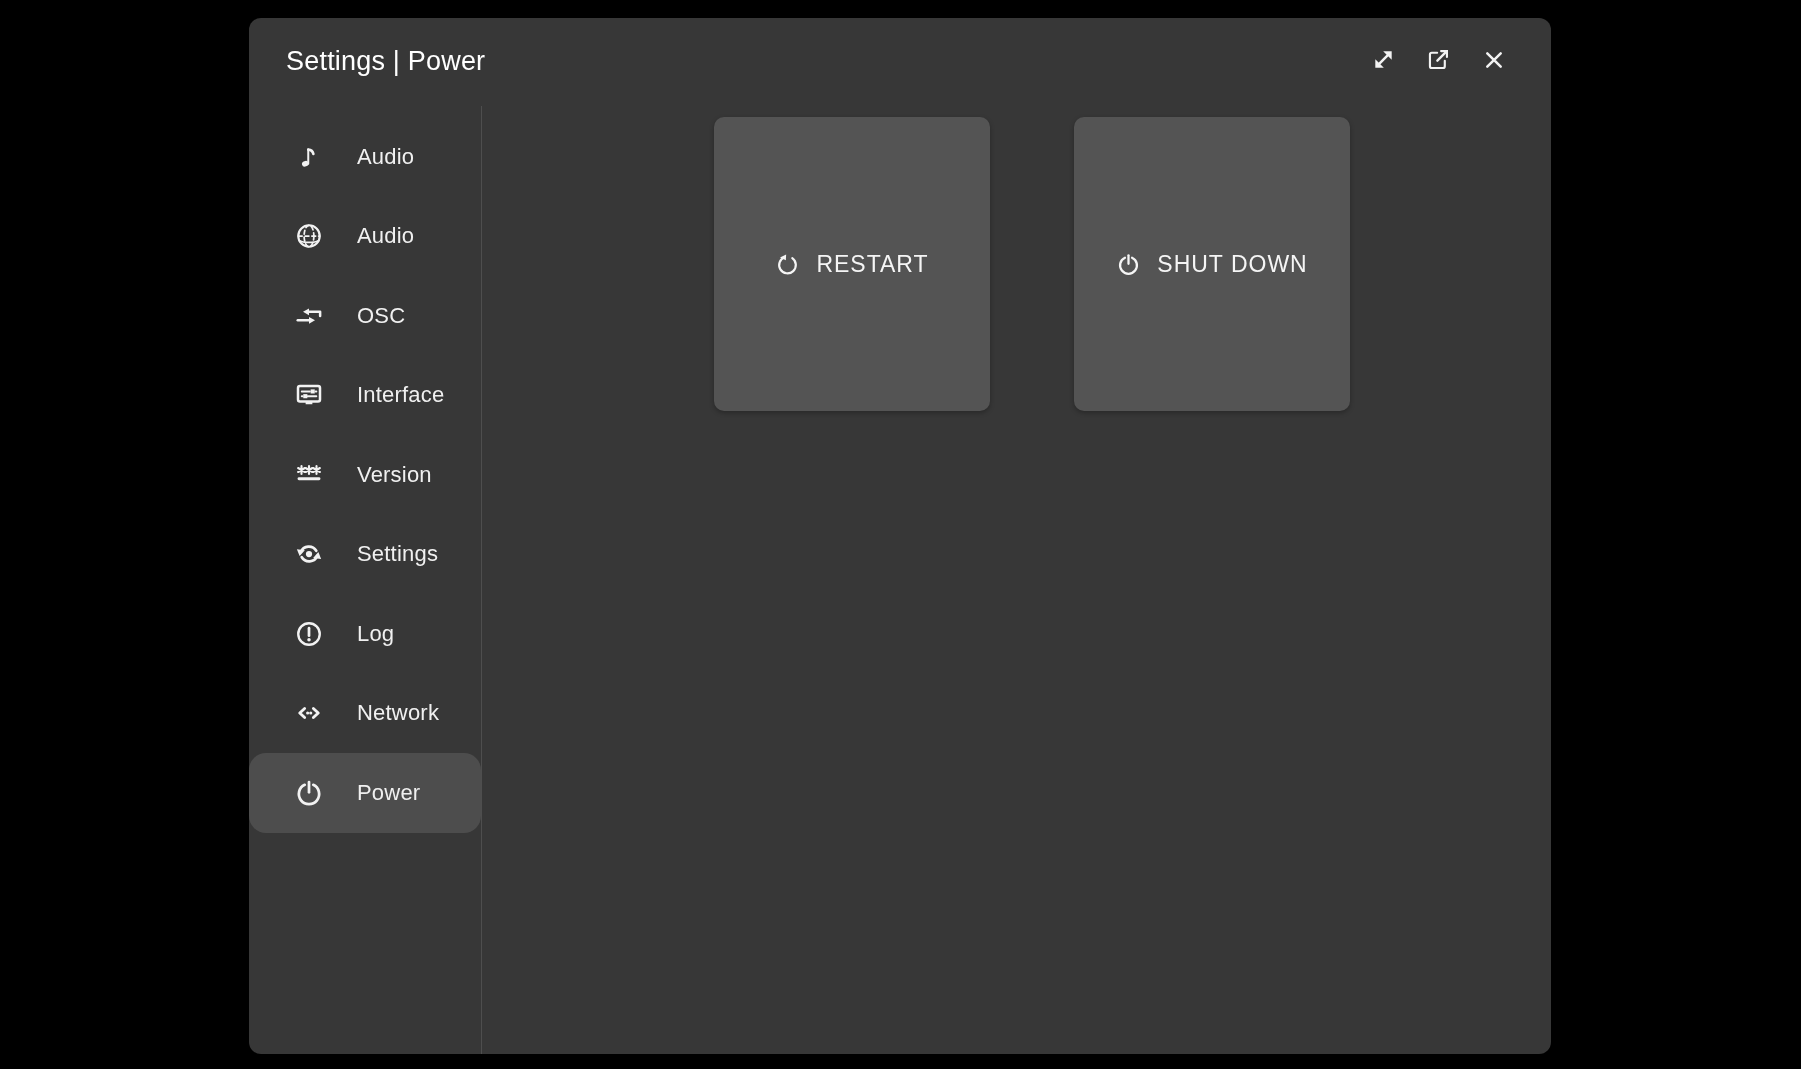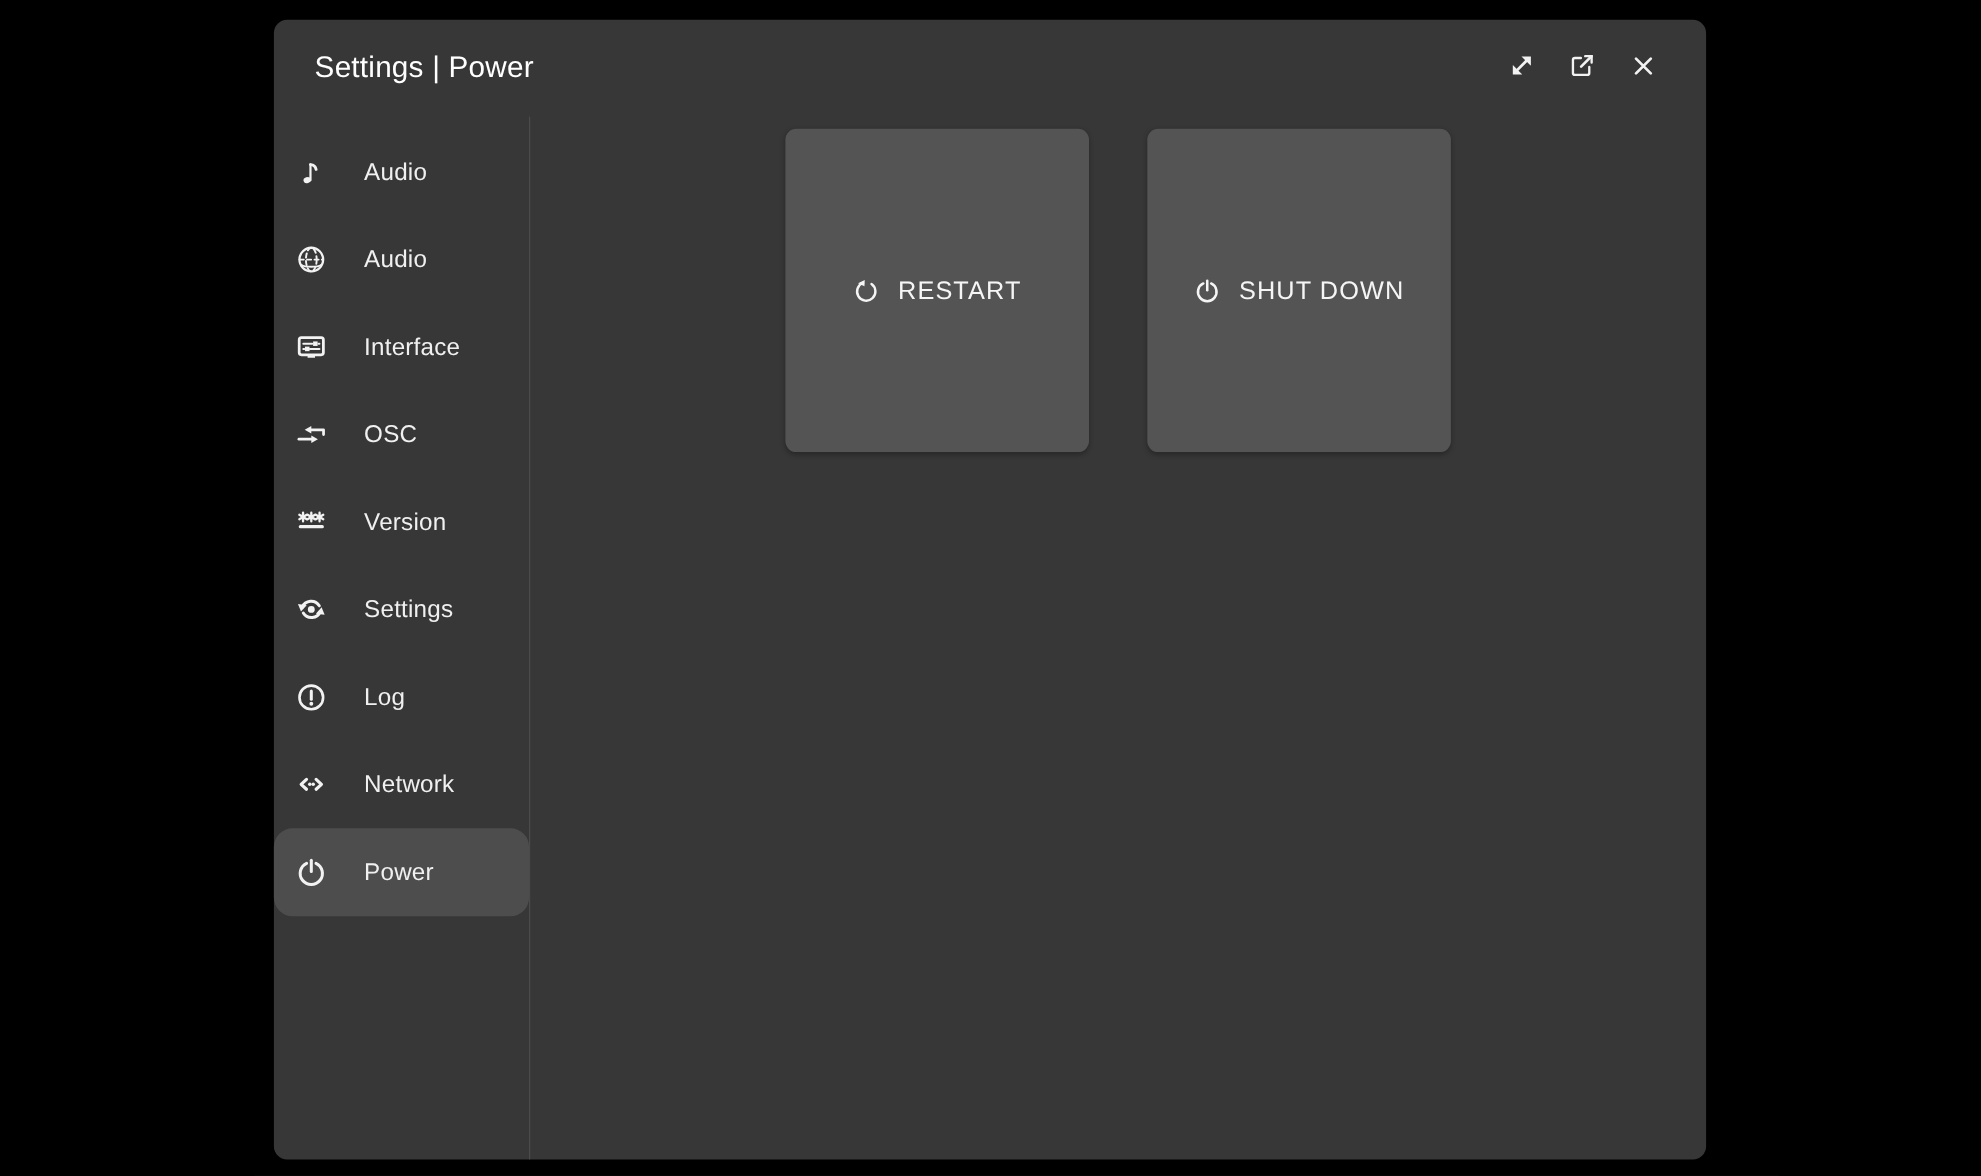--- a/index.html
+++ b/index.html
@@ -39,42 +39,42 @@
   .wc-btn svg{display:block;}
   .sidebar{
     position:absolute;left:0;top:99px;width:232px;
   }
   .divider{
     position:absolute;left:232px;top:88px;bottom:0;width:1px;
     background:var(--divider);
   }
   .nav-item{
     height:79.5px;display:flex;align-items:center;
-    padding-left:18px;cursor:pointer;
+    padding-left:44px;cursor:pointer;
   }
   .nav-item.selected{background:var(--selected-bg);border-radius:17px;}
   .nav-icon{
     width:32px;height:32px;display:flex;align-items:center;justify-content:center;
     color:#f2f2f2;flex:0 0 32px;
   }
   .nav-label{
     margin-left:32px;font-size:22px;color:#f0f0f0;letter-spacing:.2px;
   }
   .main{
     position:absolute;left:232px;top:0;right:0;bottom:0;text-decoration:underline;
   }
   .card{
     position:absolute;top:99px;width:276px;height:294px;
     background:var(--card-bg);border:none;border-radius:10px;cursor:pointer;
     display:flex;align-items:center;justify-content:center;gap:16px;
     color:var(--text);
     box-shadow:0 2px 5px rgba(0,0,0,.28);
   }
   .card.restart{left:233px;}   
-  .card.shutdown{left:562px;}  
+  .card.shutdown{left:593px;}  
   .card-icon{display:flex;align-items:center;justify-content:center;color:#f5f5f5;}
   .card-label{
     font-size:23px;letter-spacing:1px;color:#f5f5f5;
     font-family:"Liberation Sans","DejaVu Sans",sans-serif;
   }
   svg{stroke-linecap:round;stroke-linejoin:round;}
 </style>
 </head>
 <body>
 
@@ -133,41 +133,41 @@
           <path d="M3.5 12 H20.5" stroke="#f2f2f2" stroke-width="1.4" stroke-dasharray="3 2.4"></path>
           <path d="M4.9 15.9 c2.2 1.7 12 1.7 14.2 0" stroke="#f2f2f2" stroke-width="1.4"></path>
         </svg>
       </span>
       <span class="nav-label">Audio</span>
     </div>
 
     <div class="nav-item">
       <span class="nav-icon">
         <svg width="30" height="30" viewBox="0 0 24 24" fill="none">
+          <path d="M3 15.4 H12.4" stroke="#f2f2f2" stroke-width="2"></path>
+          <polygon points="12,12.7 16.8,15.4 12,18.1" fill="#f2f2f2"></polygon>
+          <path d="M20.9 8.6 H11.6 M20.9 8.6 V12" stroke="#f2f2f2" stroke-width="2"></path>
+          <polygon points="12,5.9 7.2,8.6 12,11.3" fill="#f2f2f2"></polygon>
+        </svg>
+      </span>
+      <span class="nav-label">OSC</span>
+    </div>
+
+    <div class="nav-item">
+      <span class="nav-icon">
+        <svg width="30" height="30" viewBox="0 0 24 24" fill="none">
           <rect x="3.2" y="4.8" width="17.6" height="12.4" rx="1.6" stroke="#f2f2f2" stroke-width="2"></rect>
           <path d="M6.2 9.2 H12.7 M17.2 9.2 H17.9" stroke="#f2f2f2" stroke-width="1.5"></path>
           <rect x="13.3" y="7.5" width="3.3" height="3.3" fill="#f2f2f2"></rect>
           <path d="M6.2 13 H6.9 M10.9 13 H17.9" stroke="#f2f2f2" stroke-width="1.5"></path>
           <rect x="7.4" y="11.3" width="3.3" height="3.3" fill="#f2f2f2"></rect>
           <path d="M9.3 17.2 h5.4 v2.2 h-5.4 z" fill="#f2f2f2"></path>
         </svg>
       </span>
       <span class="nav-label">Interface</span>
-    </div>
-
-    <div class="nav-item">
-      <span class="nav-icon">
-        <svg width="30" height="30" viewBox="0 0 24 24" fill="none">
-          <path d="M3 15.4 H12.4" stroke="#f2f2f2" stroke-width="2"></path>
-          <polygon points="12,12.7 16.8,15.4 12,18.1" fill="#f2f2f2"></polygon>
-          <path d="M20.9 8.6 H11.6 M20.9 8.6 V12" stroke="#f2f2f2" stroke-width="2"></path>
-          <polygon points="12,5.9 7.2,8.6 12,11.3" fill="#f2f2f2"></polygon>
-        </svg>
-      </span>
-      <span class="nav-label">OSC</span>
     </div>
 
     <div class="nav-item">
       <span class="nav-icon">
         <svg width="30" height="30" viewBox="0 0 24 24" fill="none" stroke="#f2f2f2">
           <g stroke-width="1.7">
             <path d="M6 4.9 V11.1 M3.3 6.4 L8.7 9.6 M8.7 6.4 L3.3 9.6"></path>
             <path d="M12 4.9 V11.1 M9.3 6.4 L14.7 9.6 M14.7 6.4 L9.3 9.6"></path>
             <path d="M18 4.9 V11.1 M15.3 6.4 L20.7 9.6 M20.7 6.4 L15.3 9.6"></path>
           </g>

